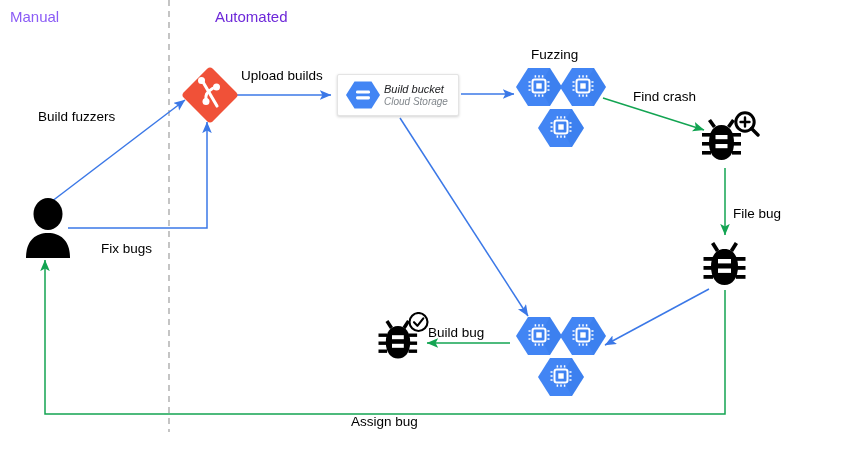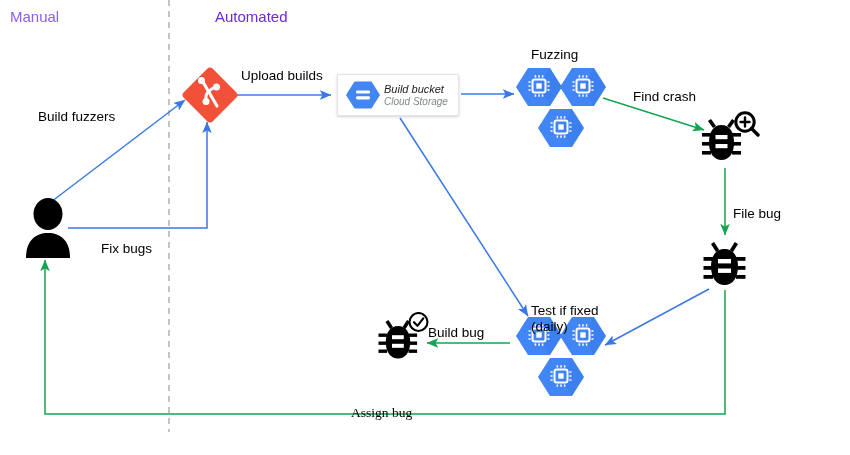--- a/index.html
+++ b/index.html
@@ -13,21 +13,21 @@
   .t-auto{left:215px;top:8px;font-size:15px;color:#6d28d9;}
   .t-write{left:38px;top:109px;font-size:13.5px;}
   .t-upload{left:241px;top:68px;font-size:13.5px;}
   .t-fuzzing{left:531px;top:47px;font-size:13.5px;}
   .t-find{left:633px;top:89px;font-size:13.5px;}
   .t-dmb{left:769px;top:121px;font-size:11.5px;line-height:14px;}
   .t-filebug{left:733px;top:206px;font-size:13.5px;}
   .t-fix{left:101px;top:241px;font-size:13.5px;text-align:right;}
   .t-testif{left:531px;top:303px;font-size:13.5px;line-height:16px;}
   .t-close{left:428px;top:325px;font-size:13.5px;}
-  .t-assign{left:351px;top:405px;font-size:13.5px;font-family:Liberation Serif, serif;}
+  .t-assign{left:351px;top:414px;font-size:13.5px;}
   .node{position:absolute;}
   
   #bucket-card{left:337px;top:74px;width:120px;height:40px;background:#ffffff;
      border:1px solid #e4e4e4;border-radius:2px;box-shadow:0 1px 3px rgba(0,0,0,.18);
      display:flex;align-items:center;}
   #bucket-card .txts{margin-left:4px;font-style:italic;}
   #bucket-card .n1{font-size:11px;color:#202124;line-height:13px;}
   #bucket-card .n2{font-size:10px;color:#80868b;line-height:12px;}
 </style>
 </head>
@@ -253,18 +253,16 @@
   </div>
 
   <div class="lbl t-manual">Manual</div>
   <div class="lbl t-auto">Automated</div>
   <div class="lbl t-write">Build fuzzers</div>
   <div class="lbl t-upload">Upload builds</div>
   <div class="lbl t-fuzzing">Fuzzing</div>
   <div class="lbl t-find">Find crash</div>
   <div class="lbl t-filebug">File bug</div>
   <div class="lbl t-fix">Fix bugs</div>
-  <div class="lbl t-testif">Test if fixed
-(daily)</div>
   <div class="lbl t-close">Build bug</div>
   <div class="lbl t-assign">Assign bug</div>
 
 </div>
 
 </body></html>

